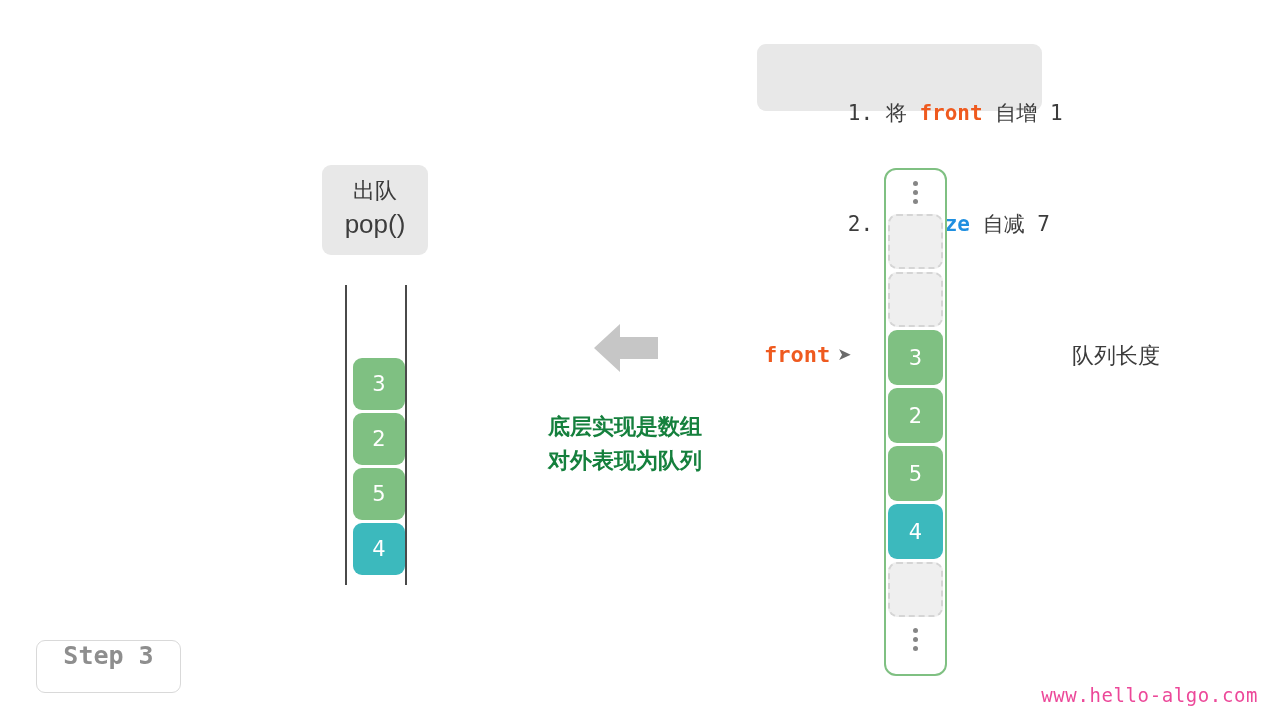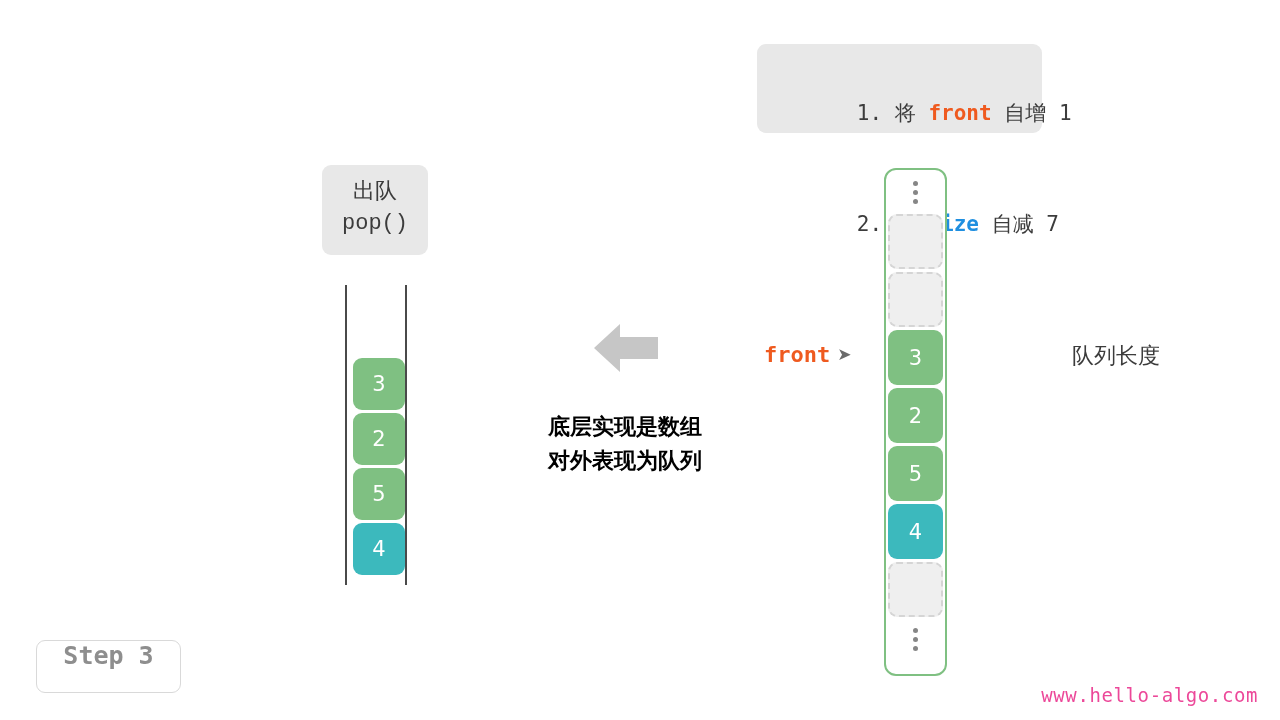--- a/index.html
+++ b/index.html
@@ -27,22 +27,22 @@
     background: #e8e8e8;
     border-radius: 9px;
     box-sizing: border-box;
   }
 
   
   #instruction-box {
     left: 757px;
     top: 44px;
     width: 285px;
-    height: 89px;
-    padding: 14px 22px 0 24px;
+    height: 67px;
+    padding: 14px 22px 0 15px;
   }
   .instr-line {
     font-family: "DejaVu Sans Mono", "Liberation Mono", monospace;
     font-size: 21px;
     line-height: 37px;
     color: #3c3c3c;
     white-space: pre;
   }
   .kw-front {
     color: #ef5a1f;
@@ -64,24 +64,24 @@
     padding-top: 10px;
     text-align: center;
   }
   #pop-box .cn {
     font-size: 22px;
     color: #3c3c3c;
     line-height: 32px;
     font-family: "DejaVu Sans", "Liberation Sans", sans-serif;
   }
   #pop-box .mono {
-    font-size: 22px;
+    font-size: 26px;
     color: #3c3c3c;
     line-height: 34px;
-    font-family: Liberation Mono, monospace;
+    font-family: Liberation Sans, sans-serif;
   }
 
   
   #queue-panel {
     position: absolute;
     left: 340px;
     top: 285px;
     width: 72px;
     height: 300px;
   }
@@ -130,21 +130,21 @@
     height: 52px;
   }
   #center-arrow svg { display: block; }
 
   #center-caption {
     position: absolute;
     left: 498px;
     top: 410px;
     width: 254px;
     text-align: center;
-    color: #000000;
+    color: #15803d;
     font-size: 22px;
     font-weight: bold;
     line-height: 34px;
     font-family: "DejaVu Sans", "Liberation Sans", sans-serif;
   }
 
   
   #front-pointer {
     position: absolute;
     left: 764px;

